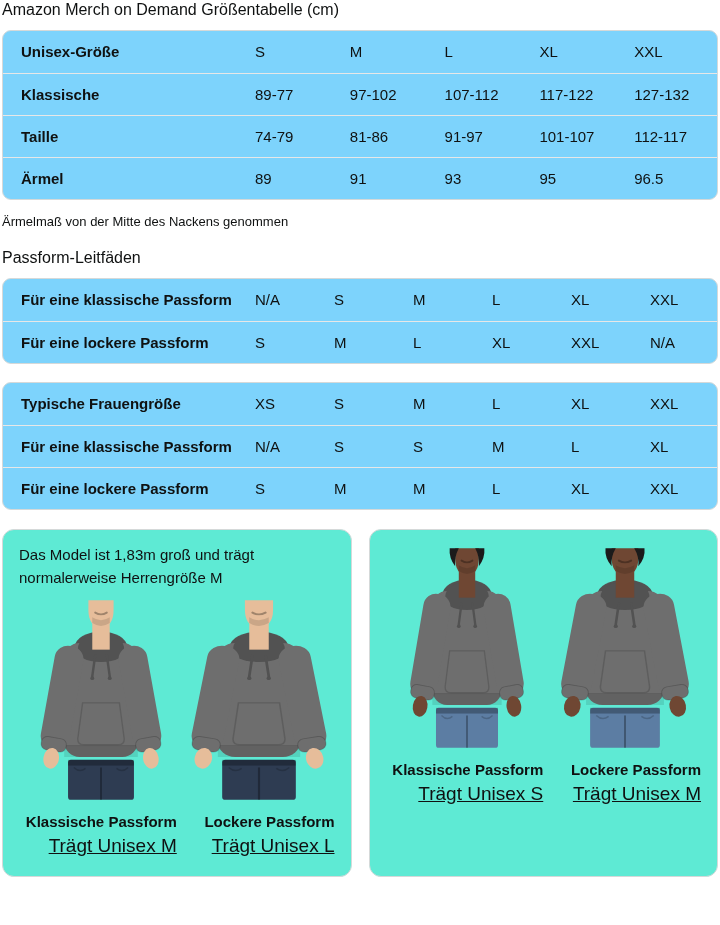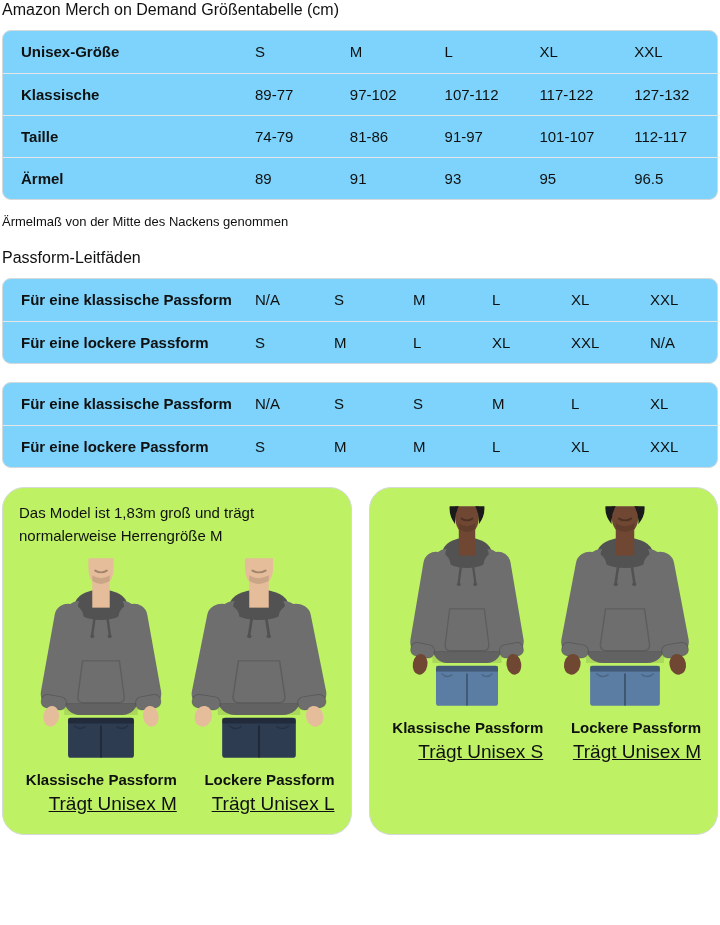--- a/index.html
+++ b/index.html
@@ -66,24 +66,24 @@
   }
   .fit-card{margin-bottom:18px;}
   .fit-card.second{margin-bottom:19px;}
   .cards-row{
     display:flex;
     gap:17px;
   }
   .model-card{
     flex:1;
     border:1px solid var(--card-border);
-    border-radius:22px;
+    border-radius:12px;
     padding:13px 16px 16px 16px;
     min-height:348px;
-    background:#bef264;
+    background:#5eead4;
   }
   .model-desc{
     font-size:15px;
     line-height:23px;
     margin:0 0 6px 0;
   }
   .figures{display:flex;justify-content:space-between;}
   .figure{
     width:50%;
     display:flex;
@@ -261,20 +261,29 @@
       <colgroup>
           <col class="col-label">
           <col>
           <col>
           <col>
           <col>
           <col>
           <col>
         </colgroup>
       <tbody>
+        <tr>
+          <th class="row-label">Typische Frauengröße</th>
+          <td>XS</td>
+          <td>S</td>
+          <td>M</td>
+          <td>L</td>
+          <td>XL</td>
+          <td>XXL</td>
+        </tr>
         <tr>
           <th class="row-label">Für eine klassische Passform</th>
           <td>N/A</td>
           <td>S</td>
           <td>S</td>
           <td>M</td>
           <td>L</td>
           <td>XL</td>
         </tr>
         <tr>

